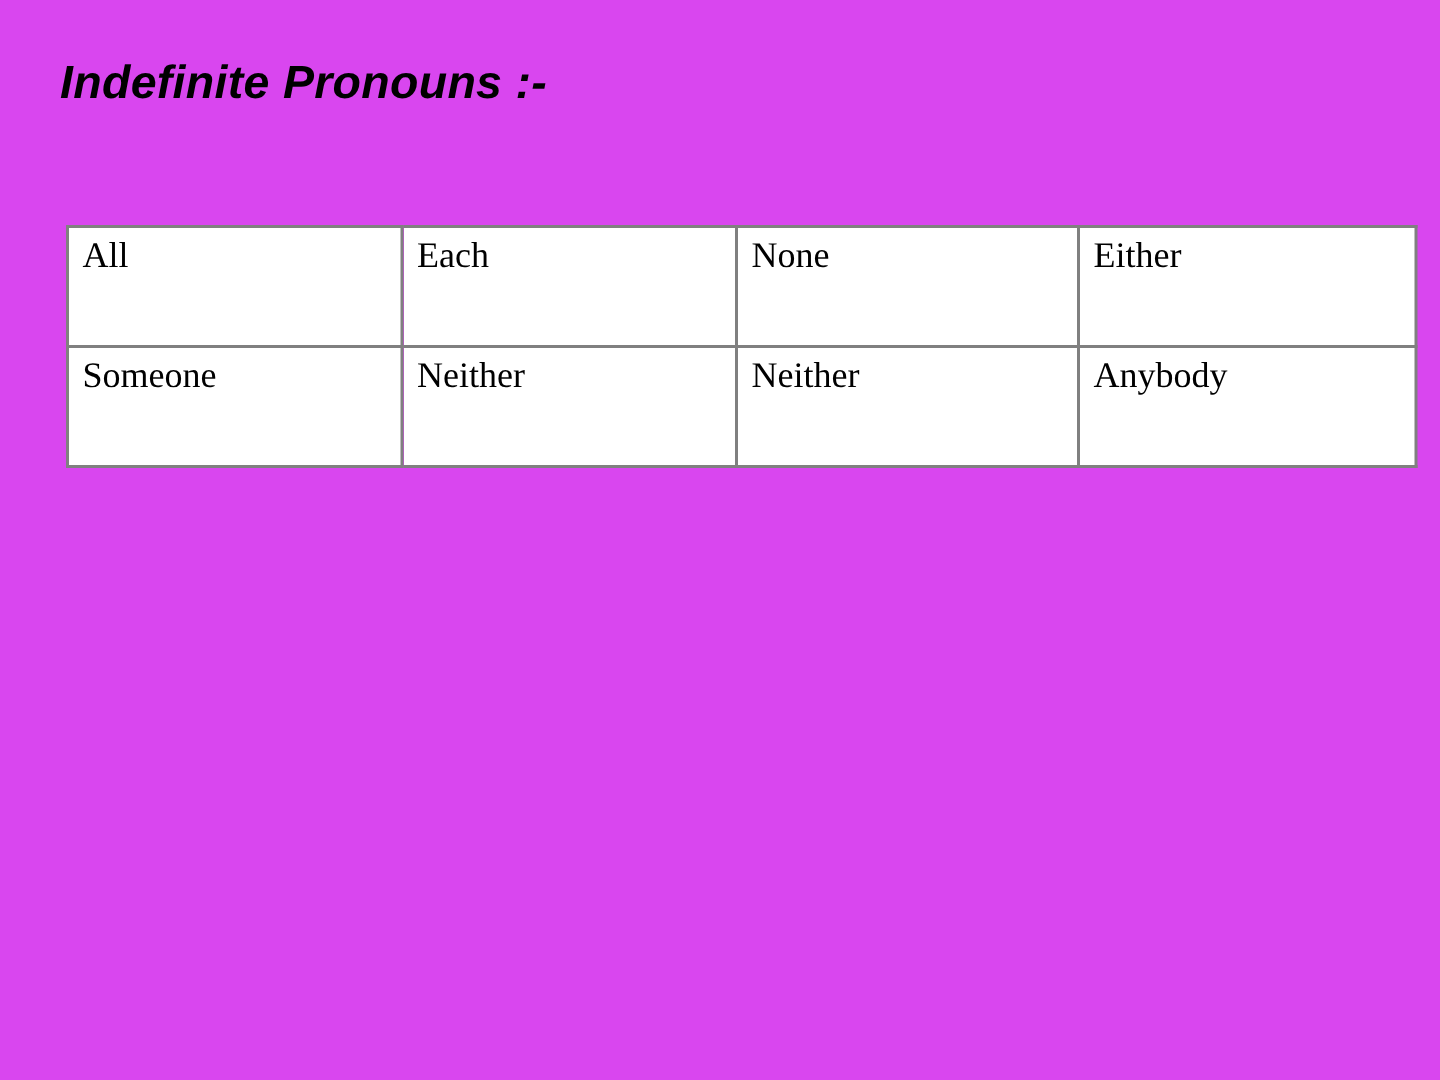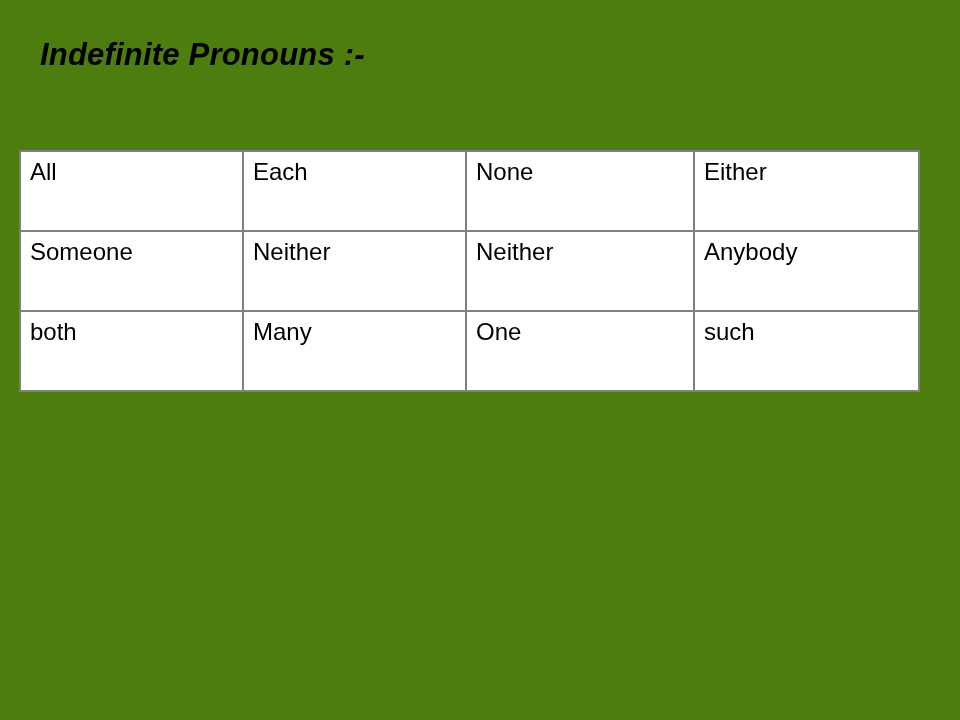--- a/index.html
+++ b/index.html
@@ -14,39 +14,40 @@
     font-family: "Liberation Sans", sans-serif;
     color: #000000;
     position: relative;
   }
   .slide {
     position: absolute;
     left: 0;
     top: 0;
     width: 960px;
     height: 720px;
-    background: #4d7c0f;
+    background: #d946ef;
   }
   .slide-title {
     position: absolute;
     left: 40px;
     top: 36px;
     font-size: 31px;
     font-weight: bold;
     font-style: italic;
     letter-spacing: 0.2px;
     color: #000000;
     white-space: nowrap;
     line-height: 1.2;
   }
   .pronoun-table-wrap {
     position: absolute;
-    left: 19px;
+    left: 44px;
     top: 150px;
     width: 718px;
+    font-family: Liberation Serif, serif;
   }
   table.pronoun-table {
     border-collapse: collapse;
     width: 899px;
     table-layout: fixed;
   }
   table.pronoun-table col.c1 { width: 223px; }
   table.pronoun-table col.c2 { width: 223px; }
   table.pronoun-table col.c3 { width: 228px; }
   table.pronoun-table col.c4 { width: 225px; }
@@ -85,23 +86,17 @@
           <td>Each</td>
           <td>None</td>
           <td>Either</td>
         </tr>
         <tr>
           <td>Someone</td>
           <td>Neither</td>
           <td>Neither</td>
           <td>Anybody</td>
         </tr>
-        <tr>
-          <td>both</td>
-          <td>Many</td>
-          <td>One</td>
-          <td>such</td>
-        </tr>
       </tbody>
     </table>
   </div>
 
 </div>
 
 </body></html>

